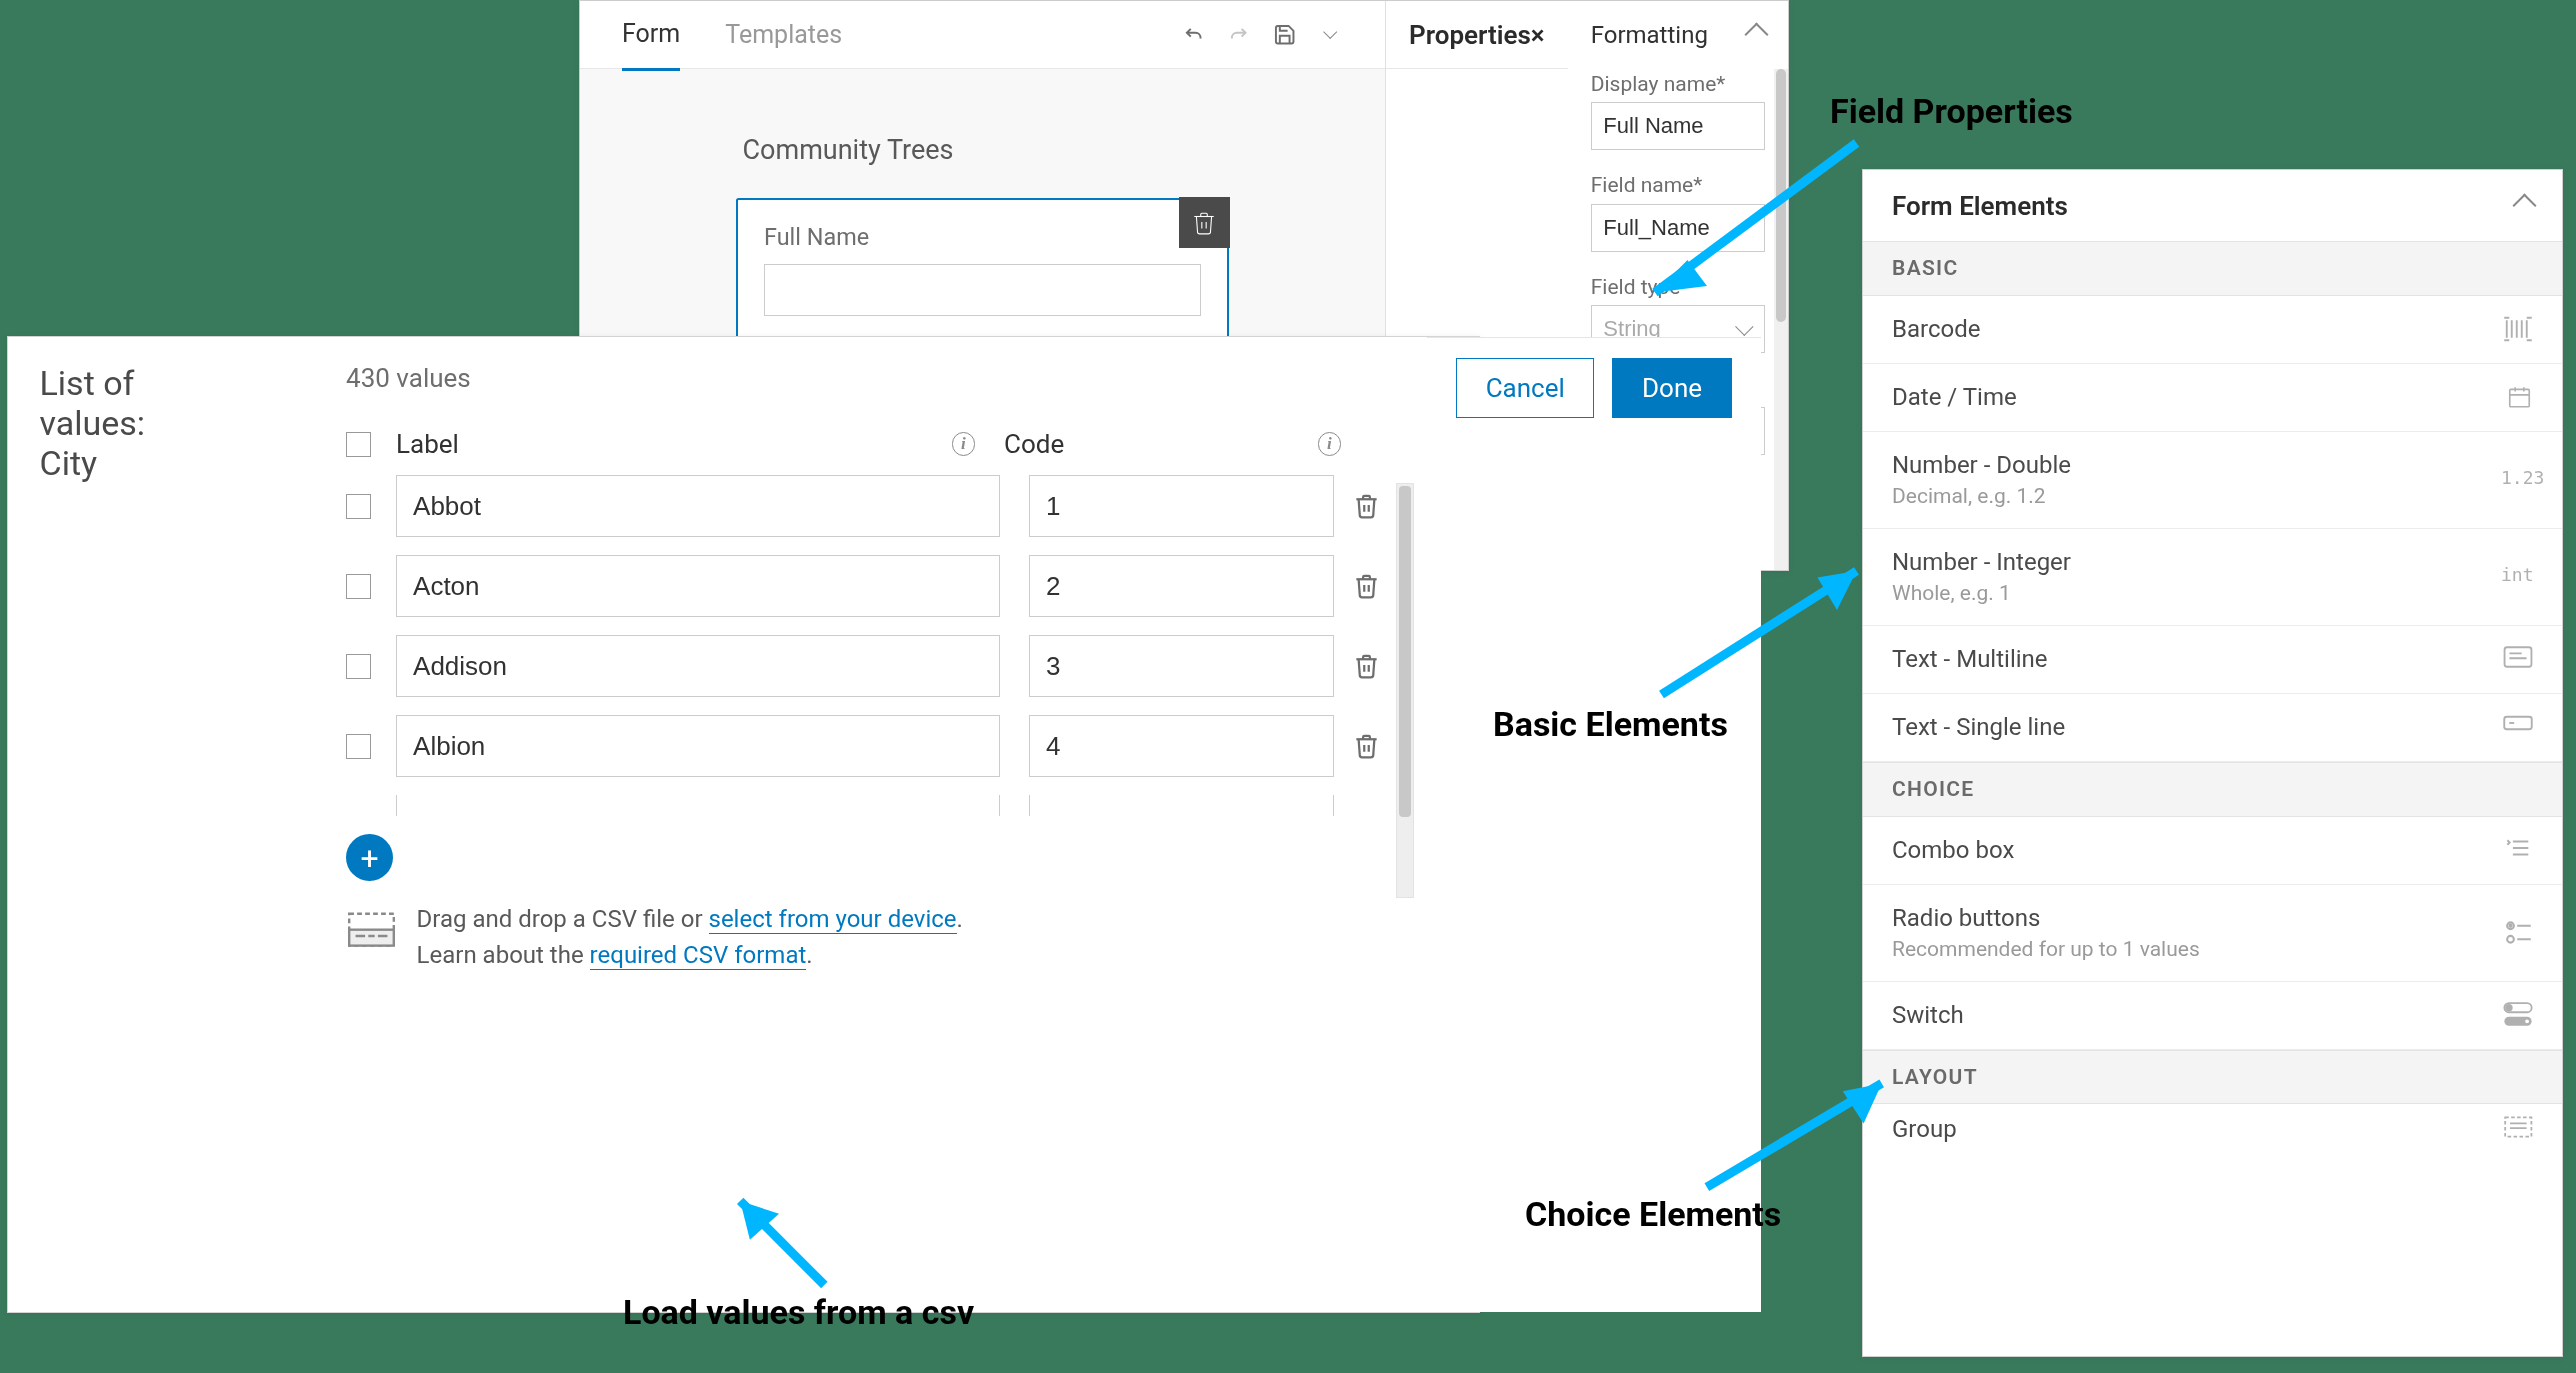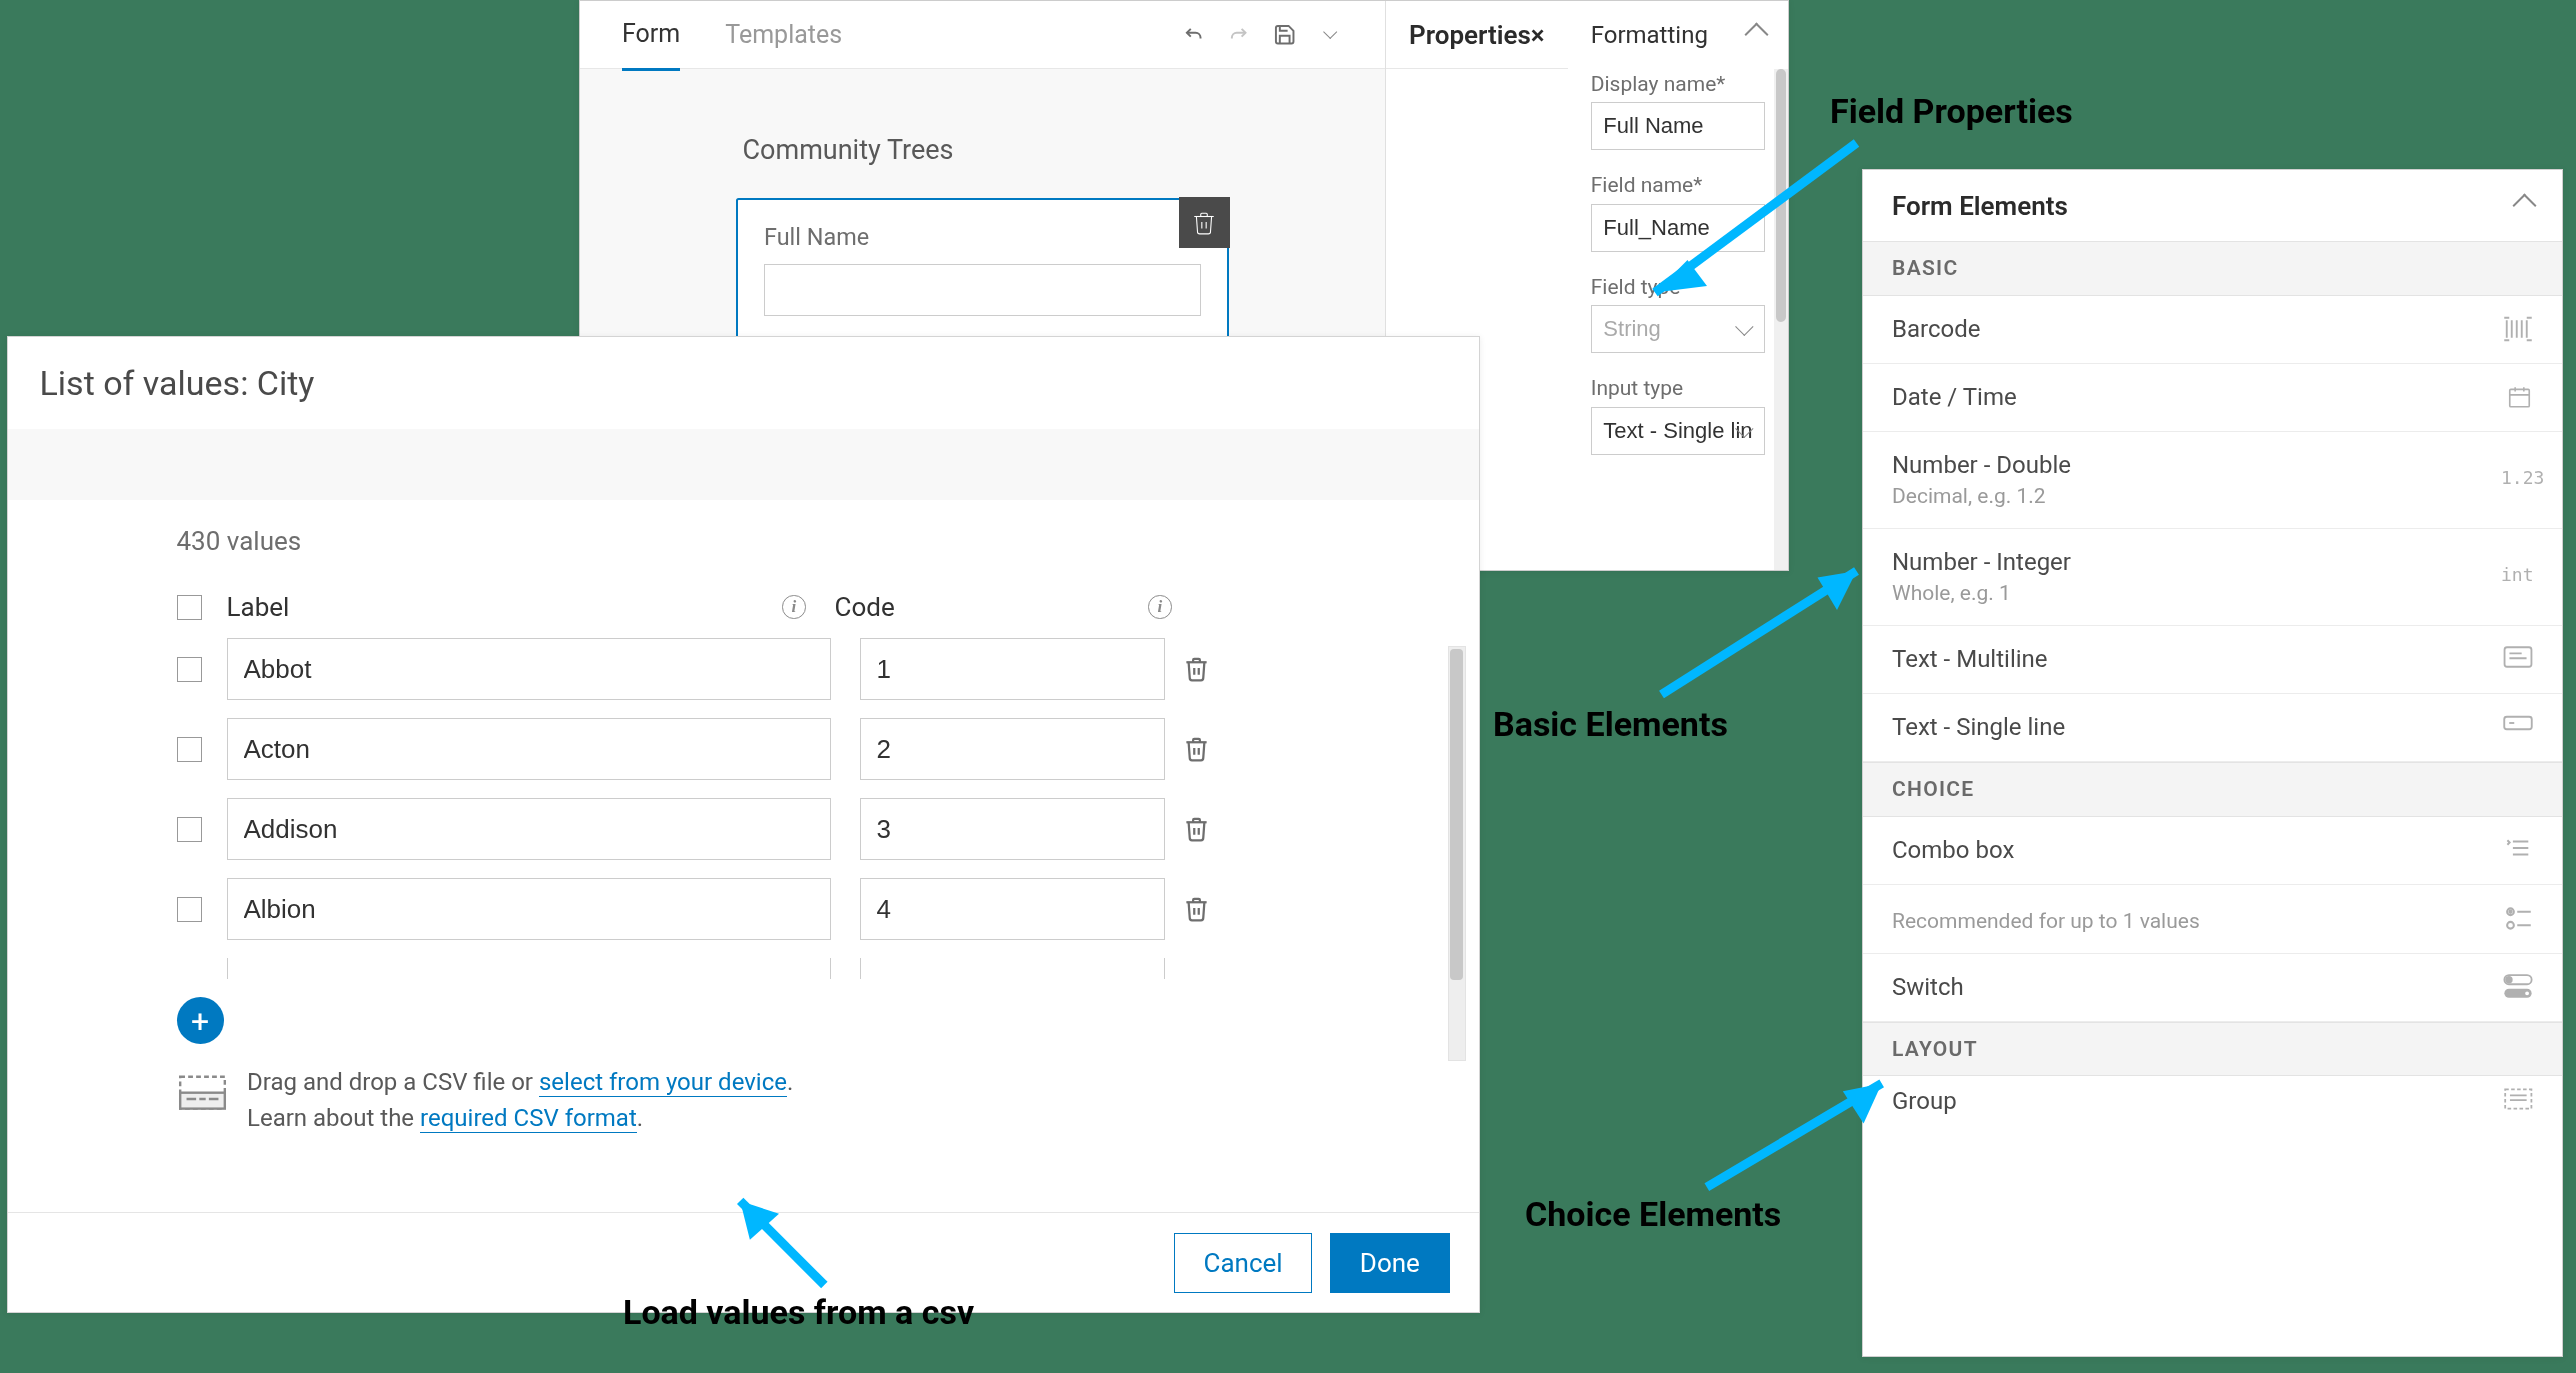--- a/index.html
+++ b/index.html
@@ -68,21 +68,21 @@
     pointer-events:none;
   }
   .fb-prop-input.readonly { color:#aaa; background:#fff; }
   .fb-right-scroll { position:absolute; right:0; top:68px; bottom:0; width:14.3px; background:#f0f0f0;}
   .fb-right-scroll::before{content:"";position:absolute;left:1.9px;right:1.9px;top:0;height:253px;background:#c8c8c8;border-radius:5.2px;}
 
   
   #lov {
     left: 6.5px; top: 336px; width: 1473px; height: 977px;
     background:#fff; border:1.3px solid #d4d4d4;
-    display:flex; flex-direction:column;
+    display:flex; 
   }
   .lov-title { font-size:34px; color:#4a4a4a; padding:26px 32px; }
   .lov-gap { height: 71px; background:#f8f8f8; }
   .lov-body { flex:1; background:#fff; padding: 26px 45px 0 169px; position:relative; }
   .lov-count { font-size:26px; color:#6e6e6e; margin-bottom: 36px; }
   .lov-headers { display:flex; align-items:center; padding: 0 0 16px 0; }
   .cb {
     width:25px;height:25px;border:1.3px solid #999;background:#fff;display:inline-block;flex:none;
   }
   .lov-hdr-label { font-size:26px; color:#323232; margin-left: 25px; }
@@ -419,20 +419,21 @@
       </div>
     <div class="el-item-ico">
       <svg width="27" height="22" viewBox="0 0 24 20" fill="none" stroke="#b0b0b0" stroke-width="1.8">
           <path d="M6 4h14M6 10h14M6 16h14"></path>
           <polyline points="1 3 3 5 1 7"></polyline>
         </svg>
     </div>
   </div>
   <div class="el-item">
     <div class="el-item-main">
+      <div class="el-item-name">Radio buttons</div>
       <div class="el-item-sub">Recommended for up to 1 values</div>
     </div>
     <div class="el-item-ico">
       <svg width="27" height="25" viewBox="0 0 24 22" fill="none" stroke="#b0b0b0" stroke-width="1.8">
           <circle cx="4" cy="5" r="3"></circle>
           <circle cx="4" cy="17" r="3"></circle>
           <circle cx="4" cy="5" r="1" fill="#b0b0b0"></circle>
           <path d="M10 5h12M10 17h12"></path>
         </svg>
     </div>

